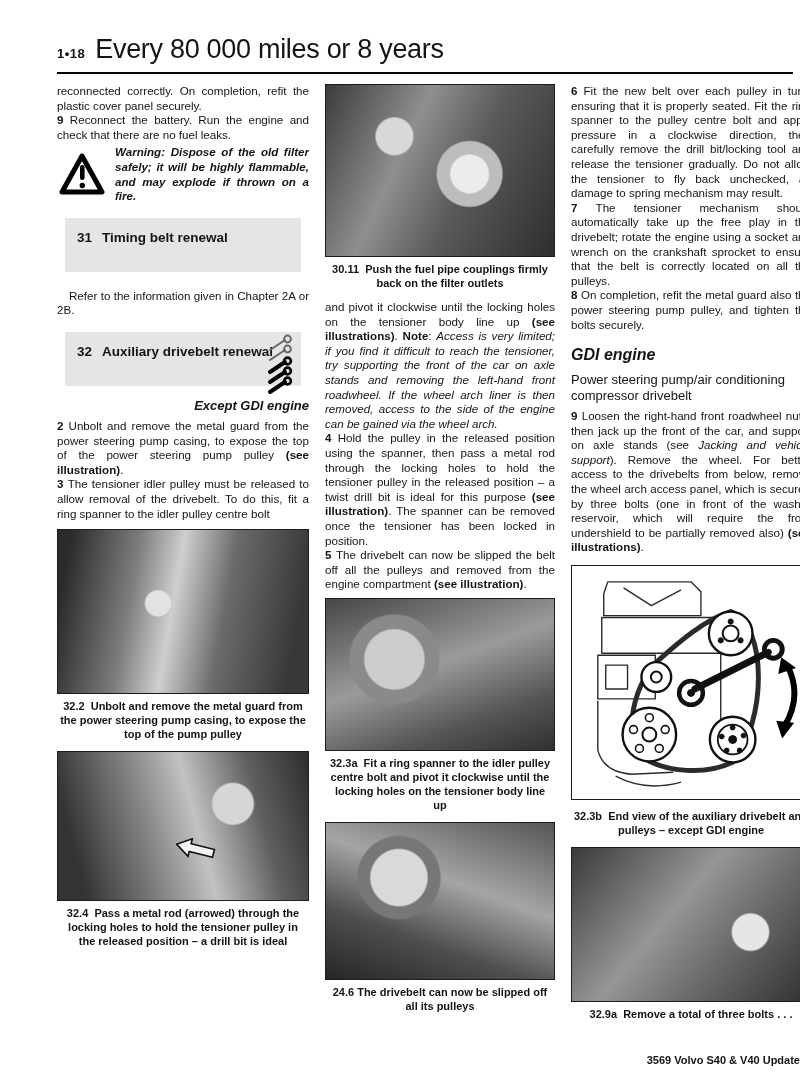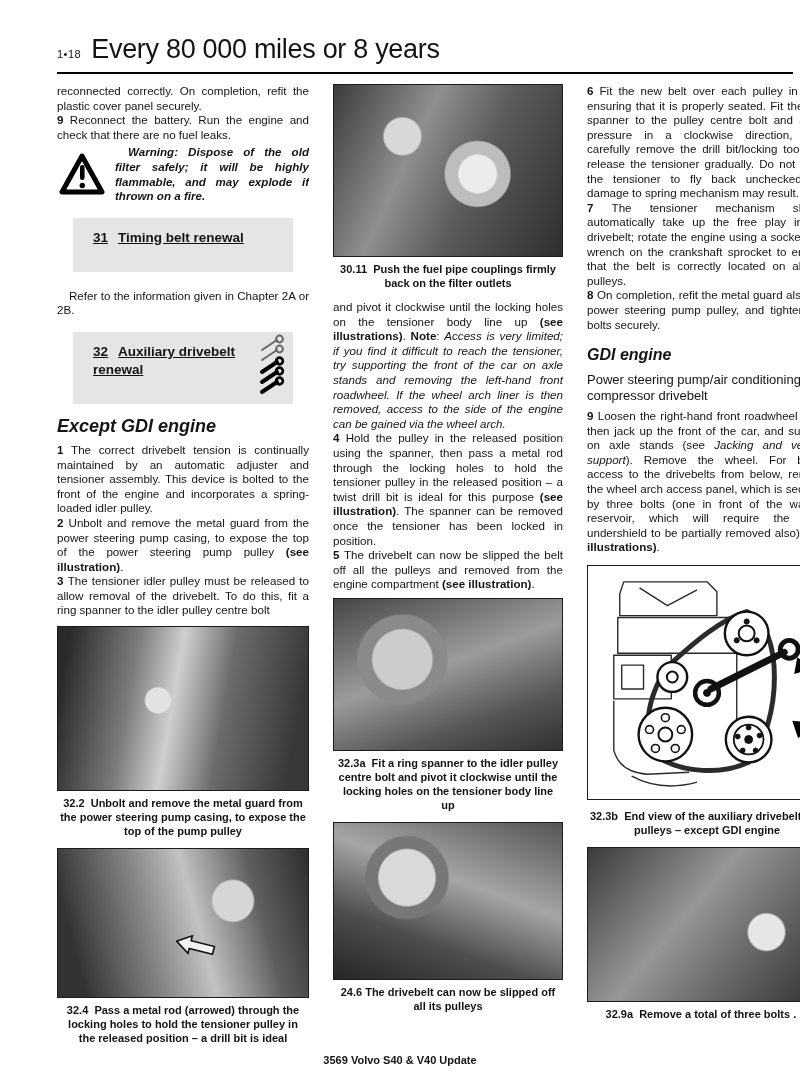--- a/index.html
+++ b/index.html
@@ -2,47 +2,47 @@
 <html><head>
 <meta charset="utf-8">
 <style>
   html,body{margin:0;padding:0;}
   body{
     width:800px;height:1082px;background:#ffffff;position:relative;overflow:hidden;
     font-family:"Liberation Sans","DejaVu Sans",sans-serif;color:#141414;
   }
   .b{font-weight:bold;}
   .i{font-style:italic;}
-  .bi{font-weight:bold;font-style:italic;margin-left:13px;}
+  .bi{font-weight:bold;font-style:italic;}
 
   .page-header{padding:34px 7px 0 57px;}
   .hdr-line{display:flex;align-items:baseline;gap:10px;}
-  .pagenum{font-size:11px;font-weight:normal;letter-spacing:.5px;}
+  .pagenum{font-size:13px;font-weight:bold;letter-spacing:.5px;}
   .pagetitle{font-size:27px;letter-spacing:-.3px;}
   .hrule{height:2px;background:#000;margin-top:7px;}
 
   .cols{
-    display:grid;grid-template-columns:252px 230px 240px;column-gap:24px;
+    display:grid;grid-template-columns:252px 230px 240px;column-gap:16px;
     padding:10px 5px 0 57px;
   }
 
   p.body{font-size:11.6px;line-height:14.6px;text-align:justify;margin:0;}
   p.indent{text-indent:12px;margin:17px 0 2px;}
   p.cap{font-size:11px;font-weight:bold;text-align:center;line-height:14px;margin:5px 2px 10px;}
 
   .warn{margin:3px 0 10px;overflow:hidden;}
   .warn svg{float:left;margin:8px 10px 0 2px;}
   .warn p{font-size:11.6px;line-height:14.6px;text-align:justify;margin:0;}
 
-  .secbox{background:#e5e5e5;position:relative;margin:14px 16px 10px;padding:10px 12px 26px 20px;text-decoration:underline;}
+  .secbox{background:#e5e5e5;position:relative;margin:14px 8px 10px;padding:10px 12px 26px 12px;}
   .secbox .sec-title{font-size:13.5px;font-weight:bold;}
   .secbox .sec-num{margin-right:10px;}
   #sec32 .difficulty{position:absolute;right:4px;top:2px;}
 
-  .h-italic{font-size:18px;font-weight:bold;font-style:italic;margin:12px 0 6px;}
+  .h-italic{font-size:13px;font-weight:bold;font-style:italic;margin:12px 0 6px;text-align:right;}
   .h-gdi{font-size:16px;font-weight:bold;font-style:italic;margin:14px 0 4px;}
   .subhead{font-size:13px;font-weight:normal;line-height:15.5px;margin:8px 0 6px;}
 
   .photo{border:1px solid #1c1c1c;box-sizing:border-box;width:100%;position:relative;}
   #ph-30-11{height:173px;margin-bottom:2px;background:
     radial-gradient(circle at 63% 52%, #ececec 0 11%, #bdbdbd 12% 19%, rgba(0,0,0,0) 20%),
     radial-gradient(circle at 30% 30%, #d8d8d8 0 9%, rgba(0,0,0,0) 10%),
     linear-gradient(115deg,#3c3c3c,#8f8f8f 35%,#5a5a5a 60%,#2e2e2e);}
   #ph-32-2{height:165px;margin-top:8px;background:
     radial-gradient(circle at 40% 45%, #e2e2e2 0 7%, rgba(0,0,0,0) 8%),
@@ -56,21 +56,21 @@
   #ph-32-5{height:158px;margin-top:6px;background:
     radial-gradient(circle at 32% 35%, #d9d9d9 0 15%, #777 16% 22%, rgba(0,0,0,0) 23%),
     linear-gradient(200deg,#555,#a5a5a5 40%,#4e4e4e 70%,#262626);}
   #ph-32-9a{height:155px;margin-top:6px;background:
     radial-gradient(circle at 75% 55%, #e6e6e6 0 9%, rgba(0,0,0,0) 10%),
     linear-gradient(130deg,#3a3a3a,#969696 42%,#6a6a6a 66%,#303030);}
   .arrow-anno{position:absolute;left:47%;top:58%;}
 
   .diagram{border:1px solid #1c1c1c;background:#fff;width:100%;height:235px;box-sizing:border-box;margin-top:10px;}
 
-  .page-footer{position:absolute;left:0;bottom:16px;width:100%;text-align:center;
+  .page-footer{position:absolute;left:0;bottom:16px;width:100%;text-align:right;
     font-size:11px;font-weight:bold;}
 </style>
 </head>
 <body>
 
 <header class="page-header">
   <div class="hdr-line">
     <span class="pagenum">1•18</span>
     <span class="pagetitle">Every 80 000 miles or 8 years</span>
   </div>
@@ -116,21 +116,20 @@
           <g stroke="#000" stroke-width="2.6">
             <circle cx="24.5" cy="27" r="3.4"></circle>
               <circle cx="24.5" cy="37" r="3.4"></circle>
               <circle cx="24.5" cy="47" r="3.4"></circle>
           </g>
         </g>
       </svg>
     </div>
 
     <h3 class="h-italic">Except GDI engine</h3>
-    <p class="body"><span class="b">1 </span><span>The correct drivebelt tension is continually maintained by an automatic adjuster and tensioner assembly. This device is bolted to the front of the engine and incorporates a spring-loaded idler pulley.</span></p>
     <p class="body"><span class="b">2 </span><span>Unbolt and remove the metal guard from the power steering pump casing, to expose the top of the power steering pump pulley </span><span class="b">(see illustration)</span><span>.</span></p>
     <p class="body"><span class="b">3 </span><span>The tensioner idler pulley must be released to allow removal of the drivebelt. To do this, fit a ring spanner to the idler pulley centre bolt</span></p>
 
     <div class="photo" id="ph-32-2"></div>
     <p class="cap">32.2&nbsp; Unbolt and remove the metal guard from the power steering pump casing, to expose the top of the pump pulley</p>
 
     <div class="photo" id="ph-32-4">
       <svg class="arrow-anno" width="40" height="22" viewBox="0 0 40 22">
         <polygon points="0,11 14,2 14,7 38,7 38,15 14,15 14,20" fill="#f2f2f2" stroke="#111" stroke-width="1.6" transform="rotate(14 20 11)"></polygon>
       </svg>

